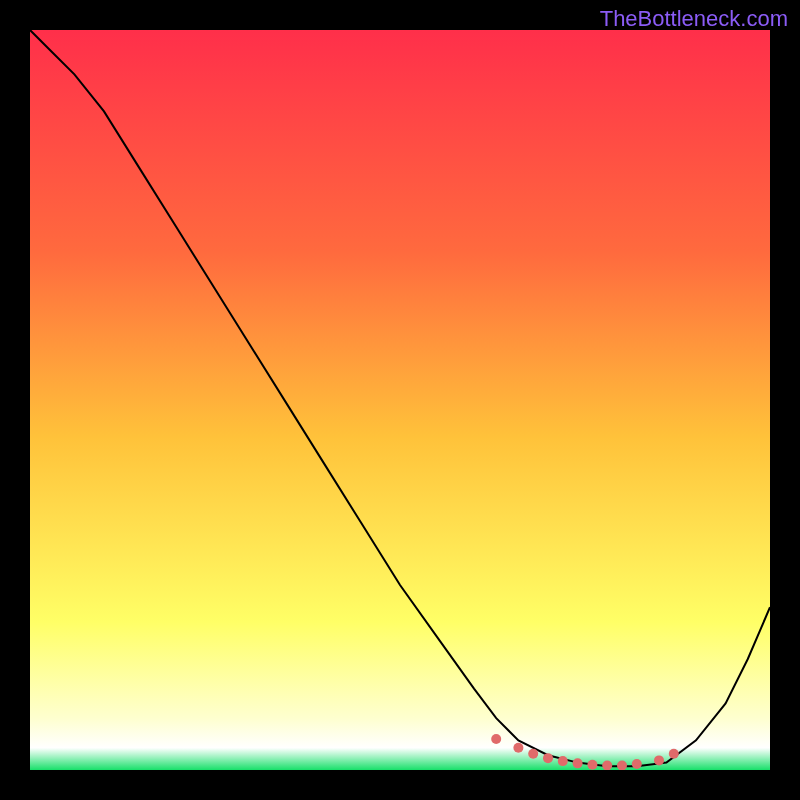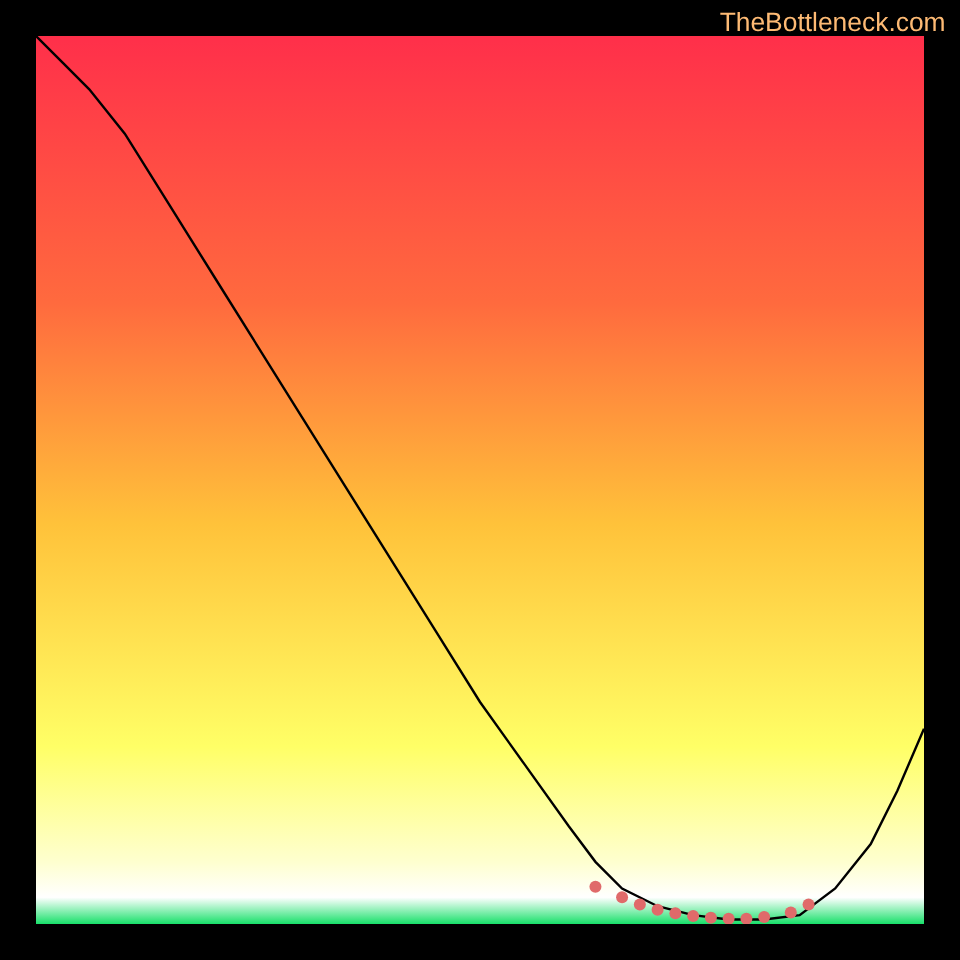--- a/index.html
+++ b/index.html
@@ -8,21 +8,21 @@
     background: #000;
     width: 800px;
     height: 800px;
     position: relative;
     font-family: Arial, sans-serif;
   }
   .watermark {
     position: absolute;
     top: 6px;
     right: 12px;
-    color: #fdba74;
+    color: #8b5cf6;
     font-size: 22px;
     font-weight: 500;
     z-index: 10;
   }
   .plot {
     position: absolute;
     left: 30px;
     top: 30px;
     width: 740px;
     height: 740px;

